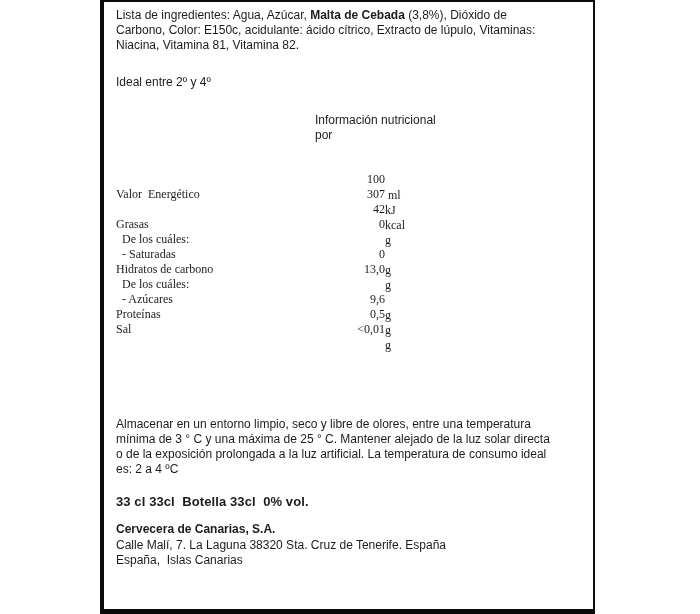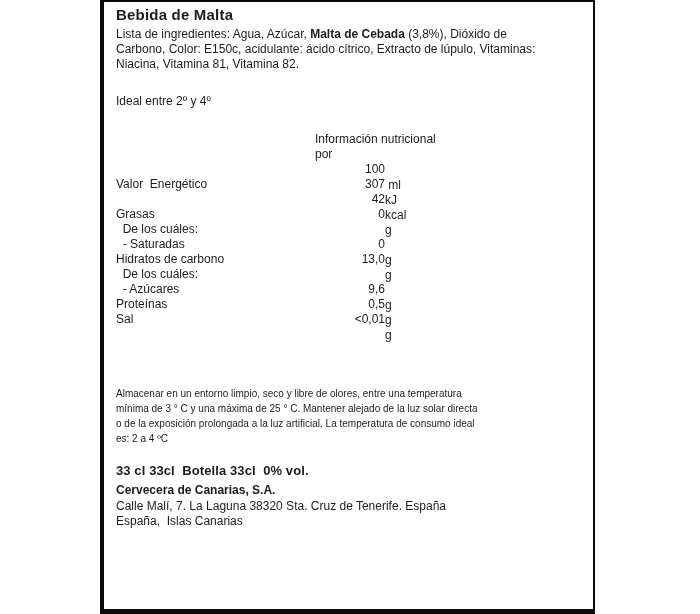--- a/index.html
+++ b/index.html
@@ -27,44 +27,43 @@
     letter-spacing: 0.2px;
   }
   .ingredients { margin: 4px 0 0 0; font-size: 12px; line-height: 15px; }
   .tline { display: block; white-space: pre; }
   .bold-seg { font-weight: bold; }
   .ideal { margin-top: 22px; font-size: 12px; line-height: 15px; }
   .nut-header {
     margin: 23px 0 0 199px; width: 130px;
     font-size: 12px; line-height: 15px;
   }
-  .nut-table { font-size: 12px; }
+  .nut-table { margin-top: 29px; font-size: 12px; font-family: Liberation Serif, serif; }
   .n-row { position: relative; height: 15px; line-height: 15px; }
   .n-label { white-space: pre; }
   .n-num {
     position: absolute; left: 150px; top: 0; width: 119px;
     text-align: right; white-space: pre;
   }
   .n-unit { position: absolute; left: 269px; top: 16px; white-space: pre; }
-  .storage { margin: 59px 0 0 0; font-size: 10px; line-height: 15px; }
+  .storage { margin: 80px 0 0 0; font-size: 12px; line-height: 15px; }
   .volume {
     margin-top: 17px; font-size: 13px; line-height: 16px;
     font-weight: bold; white-space: pre; letter-spacing: 0.1px;
   }
-  .manufacturer { margin-top: 4px; font-size: 12px; line-height: 15.5px; }
+  .manufacturer { margin-top: 12px; font-size: 12px; line-height: 15.5px; }
   .mfg-name { font-weight: bold; }
   .addr { white-space: pre; }
 </style>
 </head>
 <body>
 
 <div class="page">
   <div class="label-box">
 
-    <h1 class="title">Bebida de Malta</h1>
 
     <p class="ingredients">
       <span class="tline"><span>Lista de ingredientes: Agua, Azúcar, </span><span class="bold-seg">Malta de Cebada</span><span> (3,8%), Dióxido de</span></span>
       <span class="tline">Carbono, Color: E150c, acidulante: ácido cítrico, Extracto de lúpulo, Vitaminas:</span>
       <span class="tline">Niacina, Vitamina 81, Vitamina 82.</span>
     </p>
 
     <div class="ideal">Ideal entre 2º y 4º</div>
 
     <div class="nut-header">

